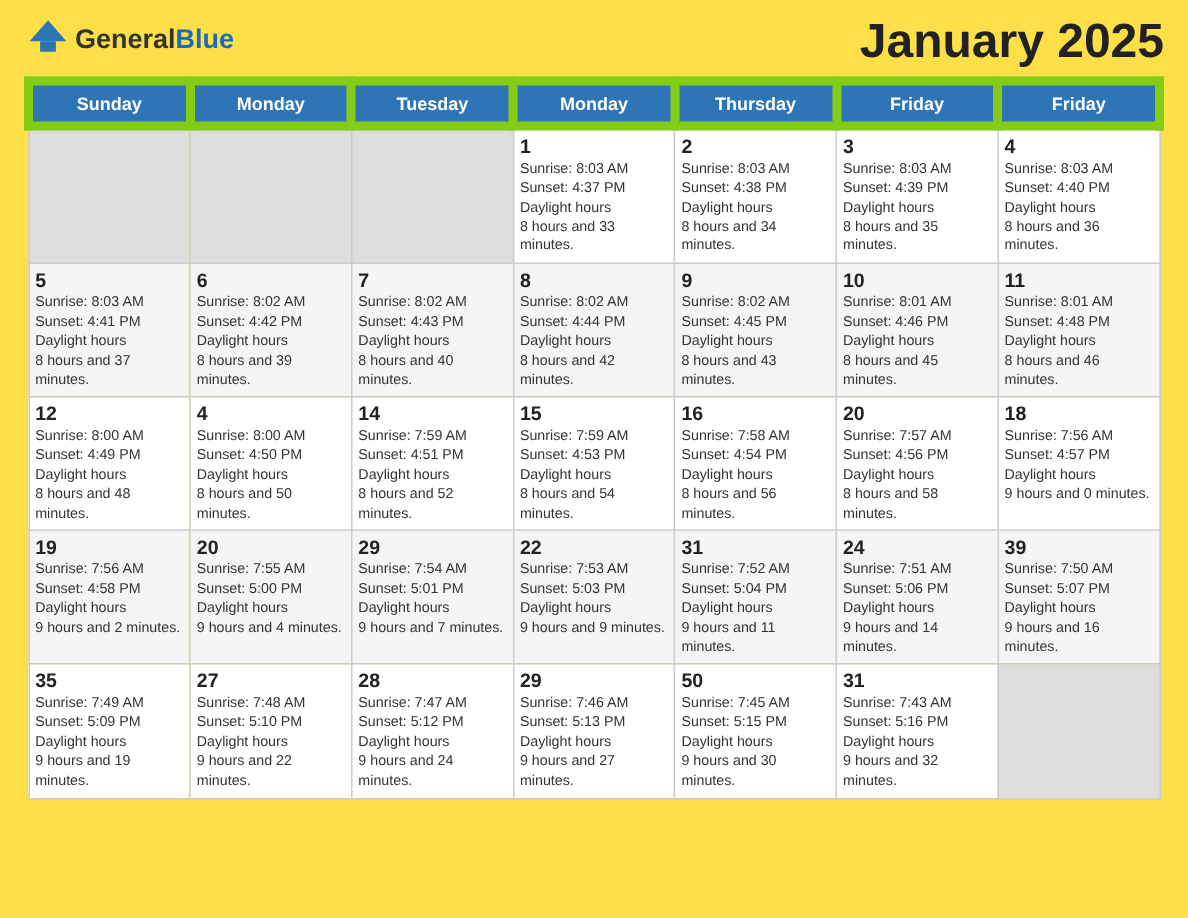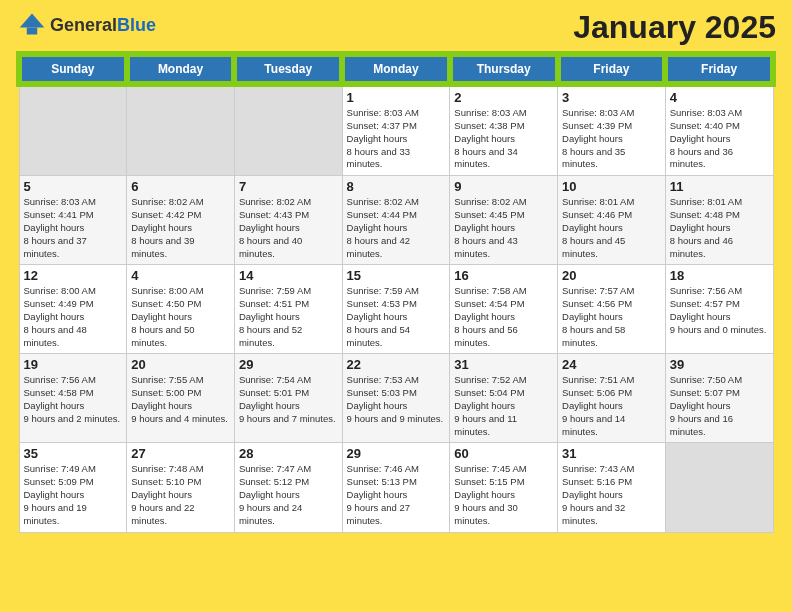--- a/index.html
+++ b/index.html
@@ -258,21 +258,21 @@
           </td>
           <td>
             <span class="day-num">28</span>
             <div class="day-info">Sunrise: 7:47 AM<br>Sunset: 5:12 PM<br>Daylight hours<br>9 hours and 24 minutes.</div>
           </td>
           <td>
             <span class="day-num">29</span>
             <div class="day-info">Sunrise: 7:46 AM<br>Sunset: 5:13 PM<br>Daylight hours<br>9 hours and 27 minutes.</div>
           </td>
           <td>
-            <span class="day-num">60</span>
+            <span class="day-num">50</span>
             <div class="day-info">Sunrise: 7:45 AM<br>Sunset: 5:15 PM<br>Daylight hours<br>9 hours and 30 minutes.</div>
           </td>
           <td>
             <span class="day-num">31</span>
             <div class="day-info">Sunrise: 7:43 AM<br>Sunset: 5:16 PM<br>Daylight hours<br>9 hours and 32 minutes.</div>
           </td>
           <td class="empty-cell" style="background: rgb(221, 221, 221);"></td>
         </tr>
       </tbody>
   </table>

